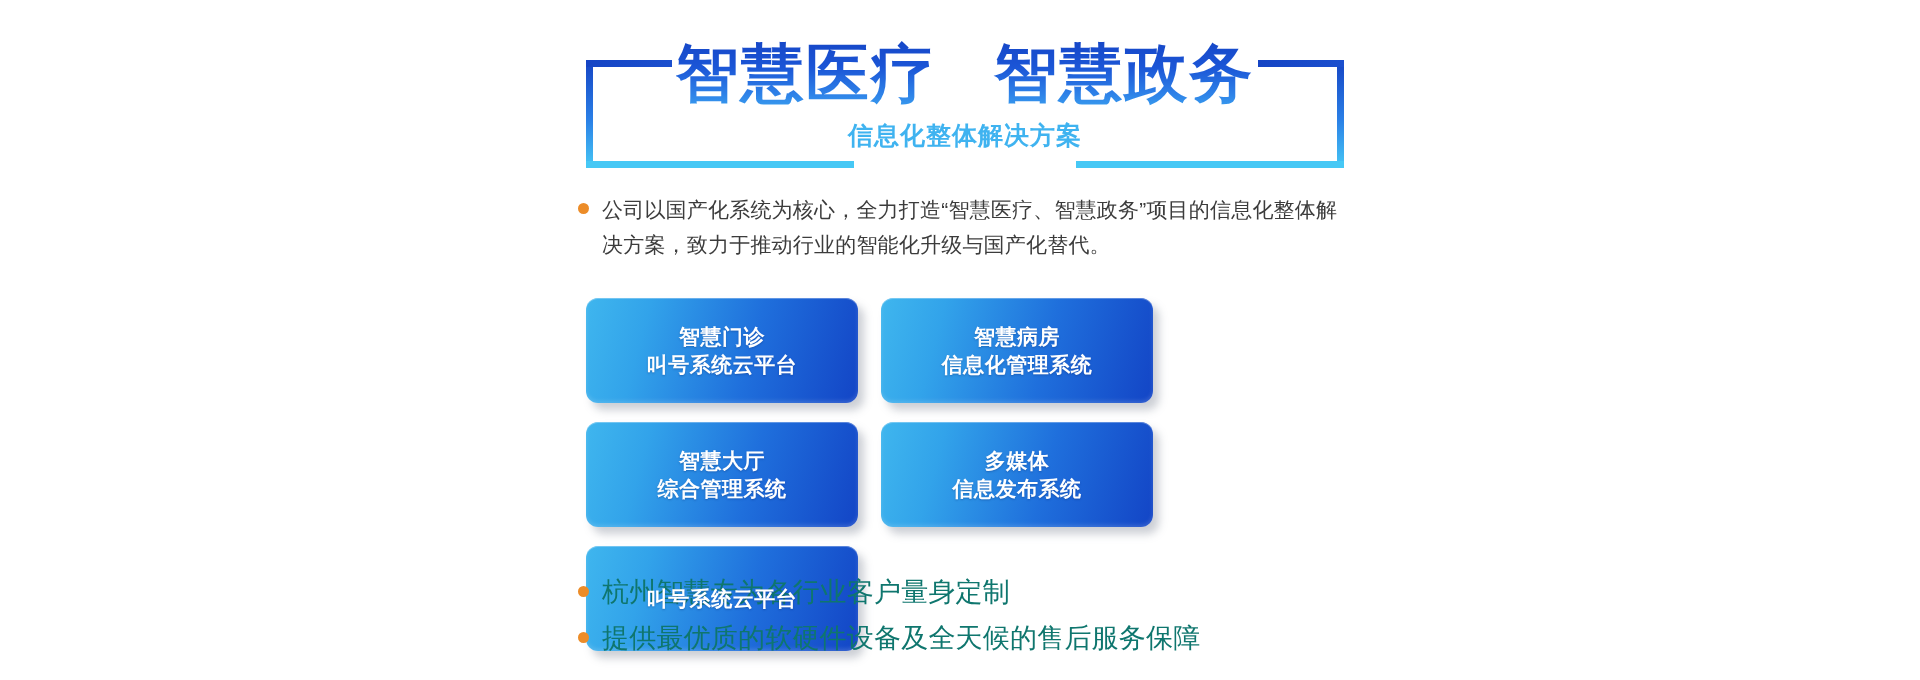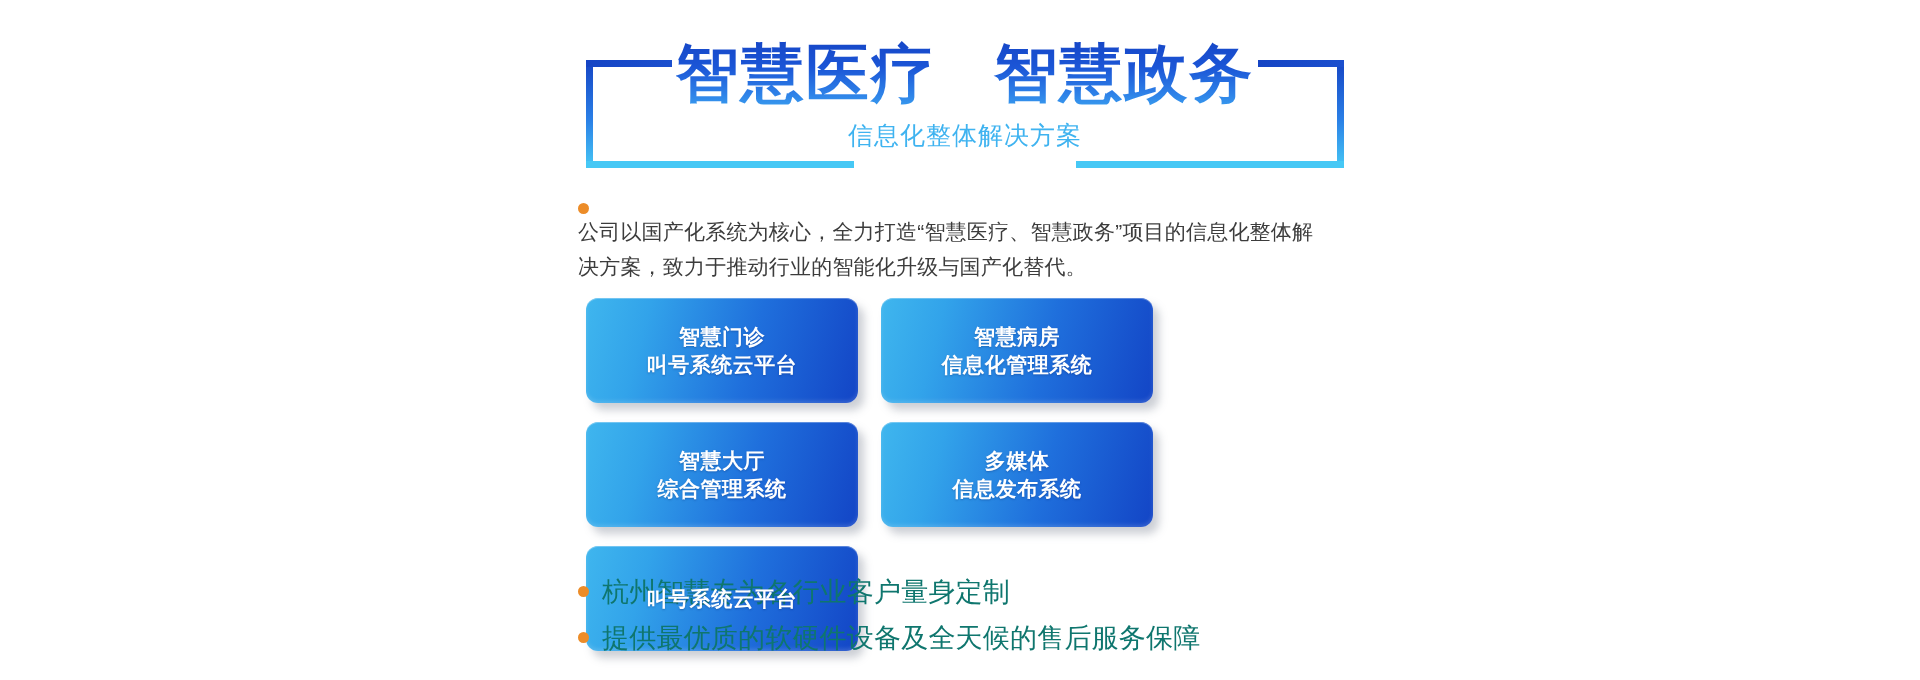--- a/index.html
+++ b/index.html
@@ -72,34 +72,33 @@
     width: 790px;
     text-align: center;
     z-index: 3;
   }
   .subtitle {
     display: inline-block;
     padding: 0 16px;
     background: #ffffff;
     font-size: 25px;
     line-height: 34px;
-    font-weight: 400;
+    font-weight: 700;
     color: #3FB3F0;
     letter-spacing: 1px;
   }
 
   
   .intro {
     position: absolute;
     left: 578px;
     top: 192px;
     width: 790px;
     display: flex;
     align-items: flex-start;
-    flex-direction: column;
   }
   .bullet {
     flex: 0 0 auto;
     width: 11px;
     height: 11px;
     border-radius: 50%;
     background: #EC8C28;
     margin-top: 11px;
     margin-right: 13px;
   }

